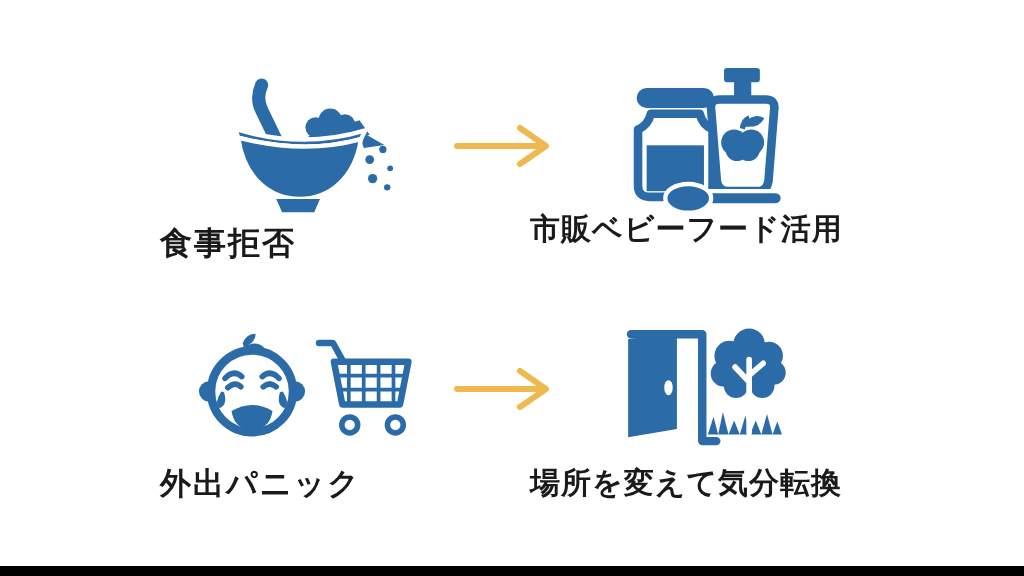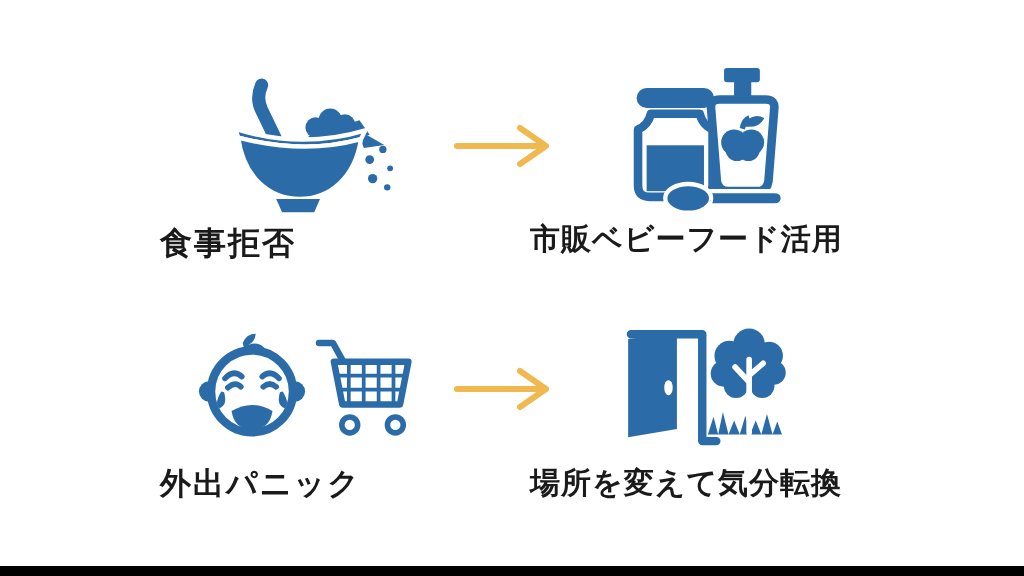--- a/index.html
+++ b/index.html
@@ -88,21 +88,21 @@
     <rect class="b" x="6" y="18" width="54" height="14" rx="7"></rect>
 
     <path class="wbs7" d="M16,36 h34 q2,8 9,11 v39 q0,8 -8,8 h-36 q-8,0 -8,-8 v-39 q7,-3 9,-11 z"></path>
     <rect class="b" x="13" y="58" width="40" height="32"></rect>
 
     <path class="b ws" d="M54,90 h48 q6,0 6,5 q0,5 -6,5 h-48 z"></path>
     <ellipse class="b ws" cx="42" cy="95" rx="16" ry="10"></ellipse>
   </svg>
 
   <div class="label" style="left:160px;top:226px;width:300px;font-size:32px;">食事拒否</div>
-  <div class="label" style="left:530px;top:222px;width:360px;font-size:30px;letter-spacing:1px;">市販ベビーフード活用</div>
+  <div class="label" style="left:530px;top:212px;width:360px;font-size:30px;letter-spacing:1px;">市販ベビーフード活用</div>
 
   <svg class="icon" style="left:194px;top:330px;width:224px;height:121px;" viewBox="0 0 240 130">
 
     <circle class="b" cx="16" cy="66" r="11"></circle>
     <circle class="b" cx="108" cy="66" r="11"></circle>
 
     <circle class="wbs9" cx="62" cy="66" r="44"></circle>
 
     <path class="b" d="M52,14 q4,-10 14,-10 q-1,9 -8,12 q10,-4 17,3 q-9,8 -21,3 z"></path>
 

